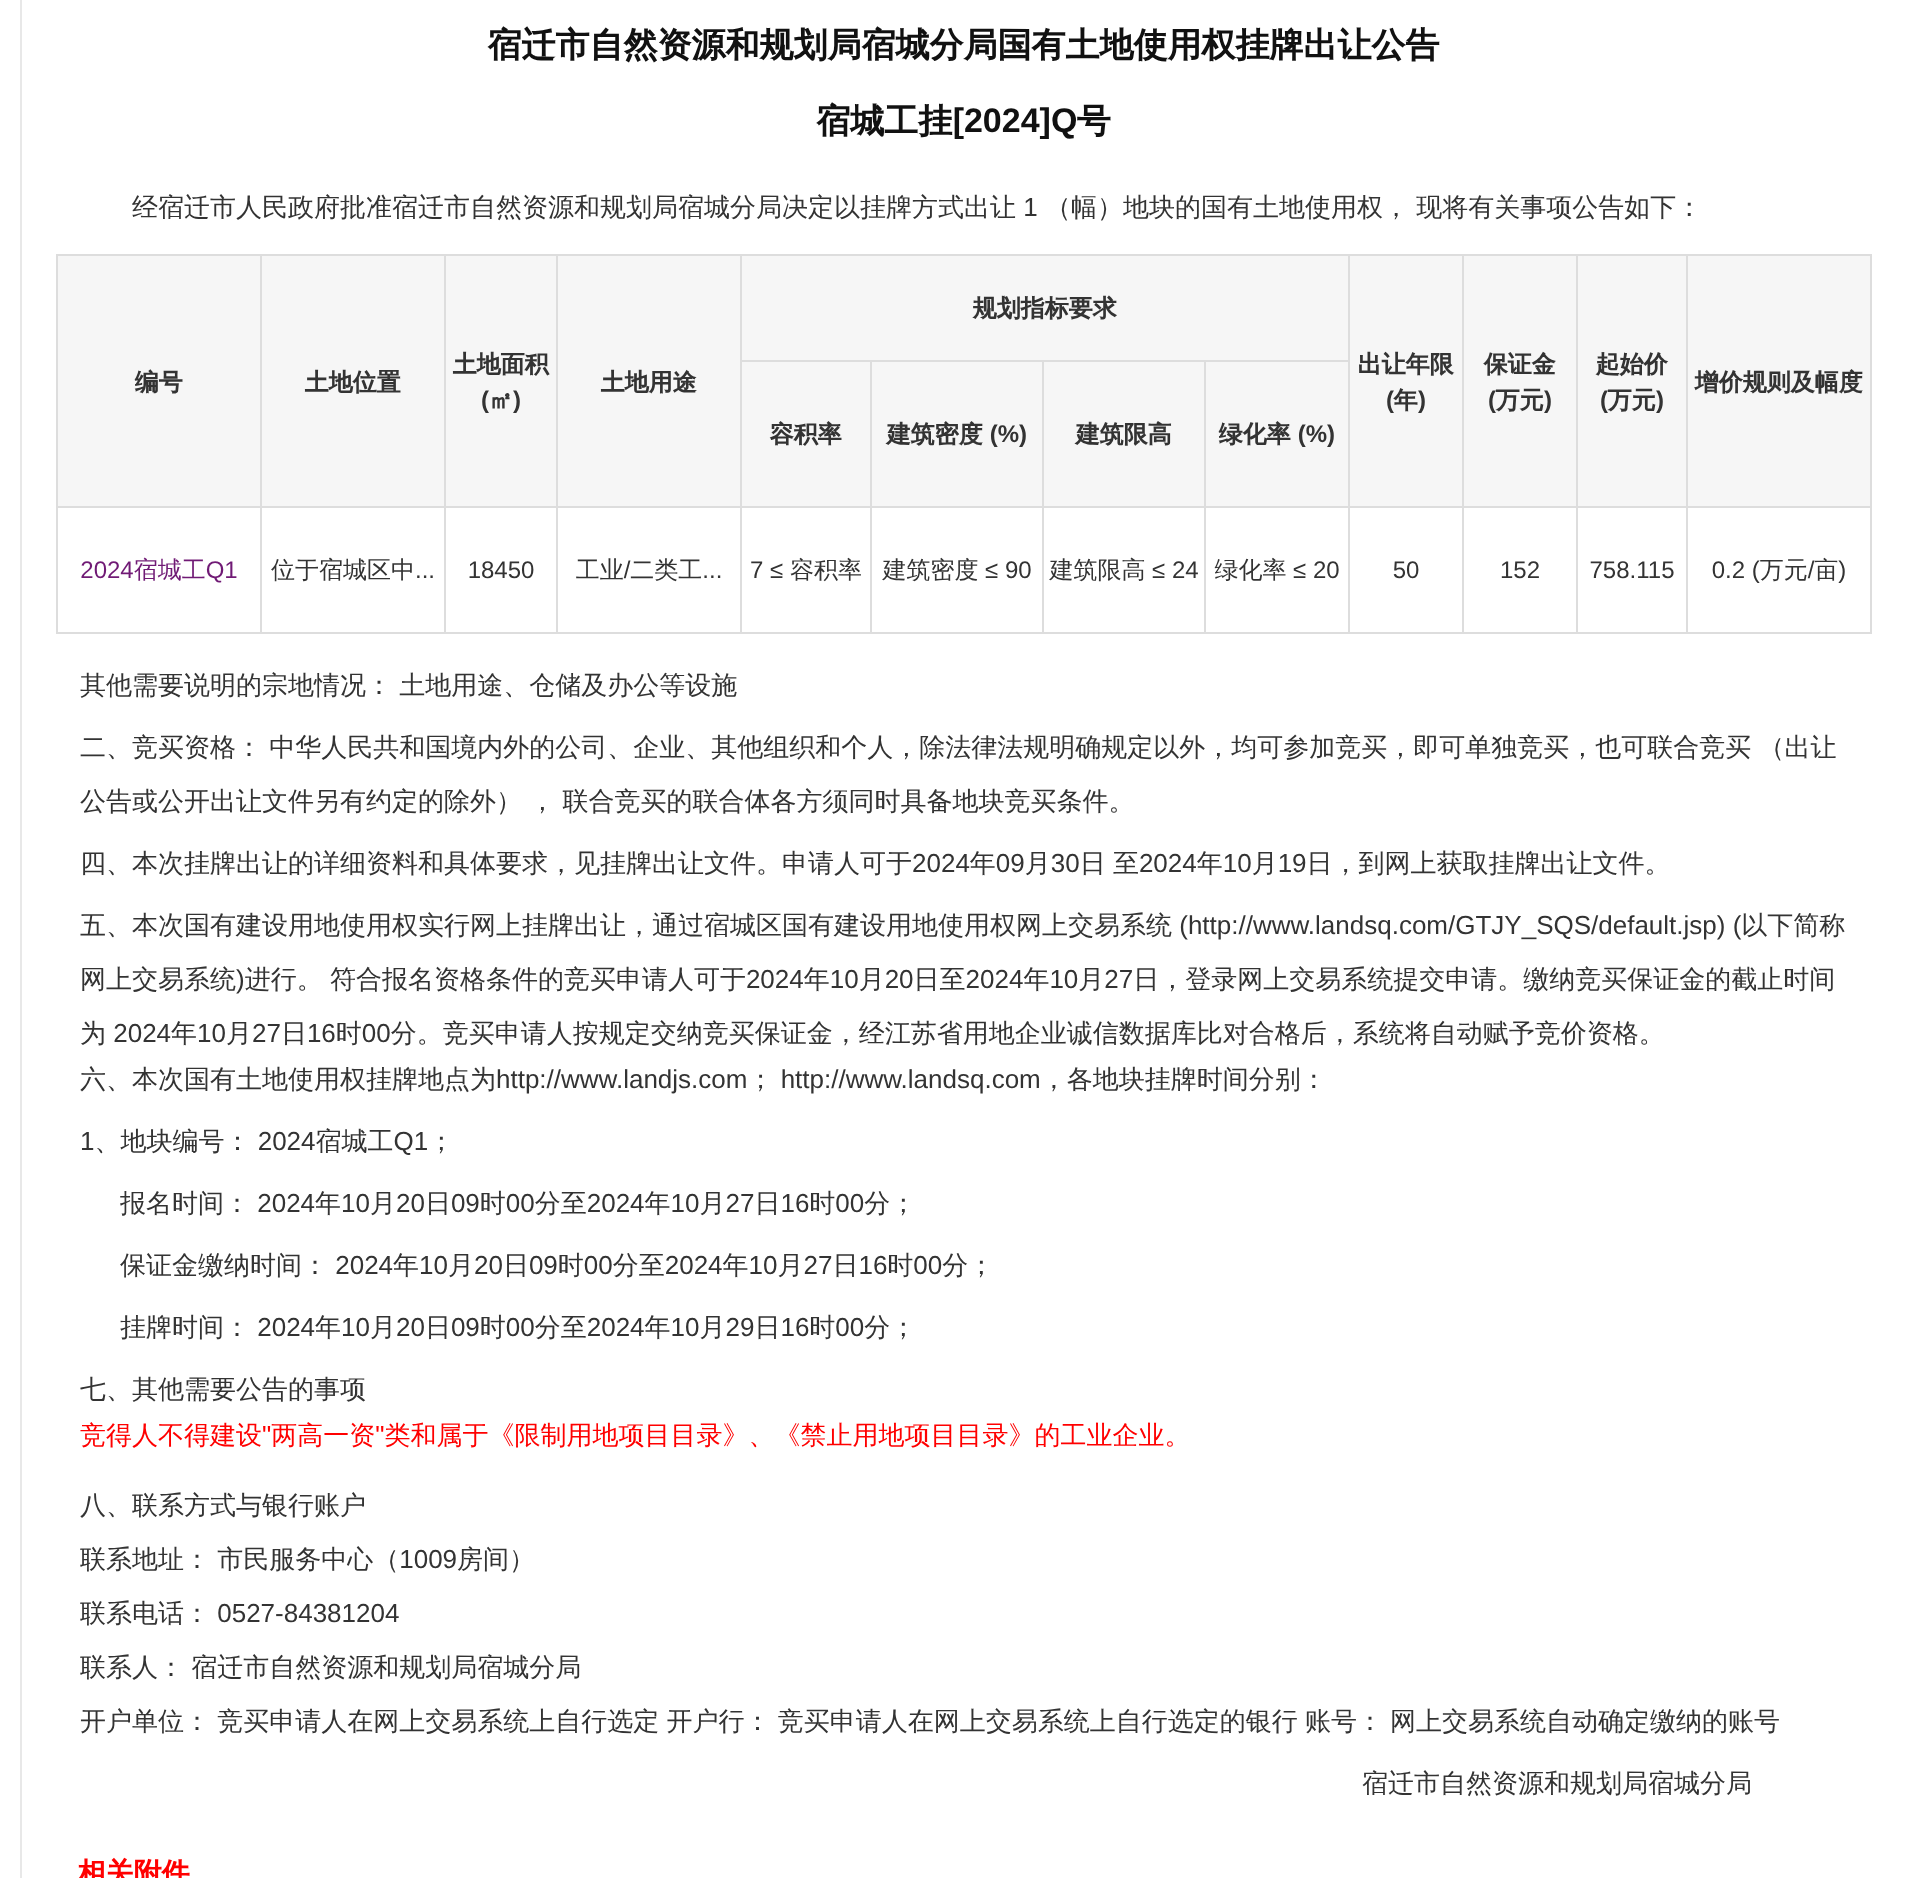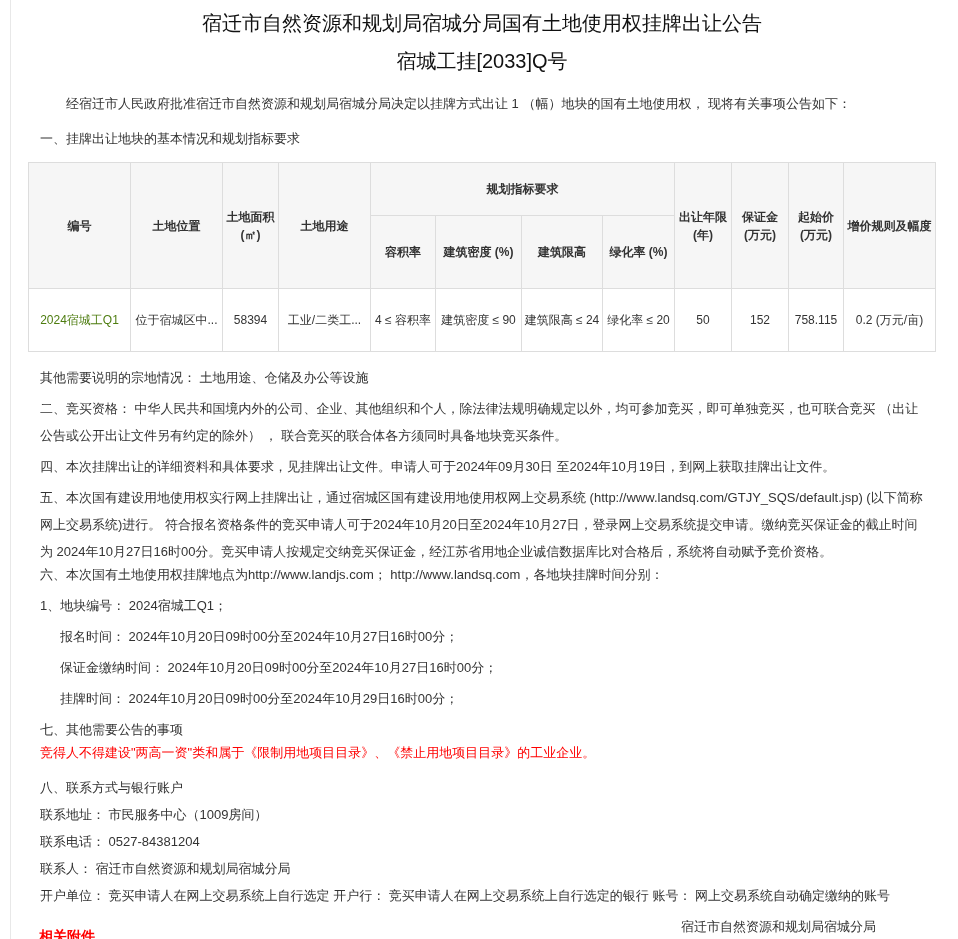--- a/index.html
+++ b/index.html
@@ -10,21 +10,21 @@
   }
   .page{
     position:relative;box-sizing:border-box;
     margin-left:10px;height:939px;
     border-left:1px solid #e8e8e8;
     padding:10px 22px 0 17px;
     background:#fff;overflow:hidden;
   }
   p{margin:4px 12px 0;line-height:27px;}
   .doc-title{
-    text-align:center;font-weight:normal;font-size:20px;color:#111;
+    text-align:center;font-weight:bold;font-size:17px;color:#111;
     line-height:26px;margin:0;
   }
   .doc-number{margin-top:12px;}
   .intro{margin-top:16px;text-indent:2em;}
   .mt8{margin-top:8px;}
   .mtm4{margin-top:-4px;}
   .mt12{margin-top:12px;}
   .mt0{margin-top:0;}
   .indent20{padding-left:20px;}
   .red{color:#ff0000;}
@@ -39,33 +39,32 @@
   }
   table.land th,table.land td{
     border:1px solid #ddd;text-align:center;vertical-align:middle;
     font-size:12px;padding:14px 2px;line-height:18px;color:#333;
     overflow:hidden;word-break:break-all;
   }
   table.land th{background:#f6f6f6;font-weight:bold;}
   tr.group-row th{height:24px;}
   tr.sub-row th{height:44px;}
   tr.data-row td{height:34px;background:#fff;}
-  .parcel-link{color:#4d7c0f;cursor:pointer;}
+  .parcel-link{color:#701a75;cursor:pointer;}
 </style>
 </head>
 <body>
 
 <div class="page">
 
   <p class="doc-title">宿迁市自然资源和规划局宿城分局国有土地使用权挂牌出让公告</p>
-  <p class="doc-title doc-number">宿城工挂[2033]Q号</p>
+  <p class="doc-title doc-number">宿城工挂[2024]Q号</p>
 
   <p class="intro">经宿迁市人民政府批准宿迁市自然资源和规划局宿城分局决定以挂牌方式出让 1 （幅）地块的国有土地使用权， 现将有关事项公告如下：</p>
 
-  <p class="mt8">一、挂牌出让地块的基本情况和规划指标要求</p>
 
   <table class="land">
     <colgroup>
       <col style="width:102px">
         <col style="width:92px">
         <col style="width:56px">
         <col style="width:92px">
       <col style="width:65px">
         <col style="width:86px">
         <col style="width:81px">
@@ -91,23 +90,23 @@
         <th>容积率</th>
         <th>建筑密度 (%)</th>
         <th>建筑限高</th>
         <th>绿化率 (%)</th>
       </tr>
     </thead>
     <tbody>
       <tr class="data-row">
         <td><span class="parcel-link">2024宿城工Q1</span></td>
         <td>位于宿城区中...</td>
-        <td>58394</td>
+        <td>18450</td>
         <td>工业/二类工...</td>
-        <td>4 ≤ 容积率</td>
+        <td>7 ≤ 容积率</td>
         <td>建筑密度 ≤ 90</td>
         <td>建筑限高 ≤ 24</td>
         <td>绿化率 ≤ 20</td>
         <td>50</td>
         <td>152</td>
         <td>758.115</td>
         <td>0.2 (万元/亩)</td>
       </tr>
     </tbody>
   </table>

